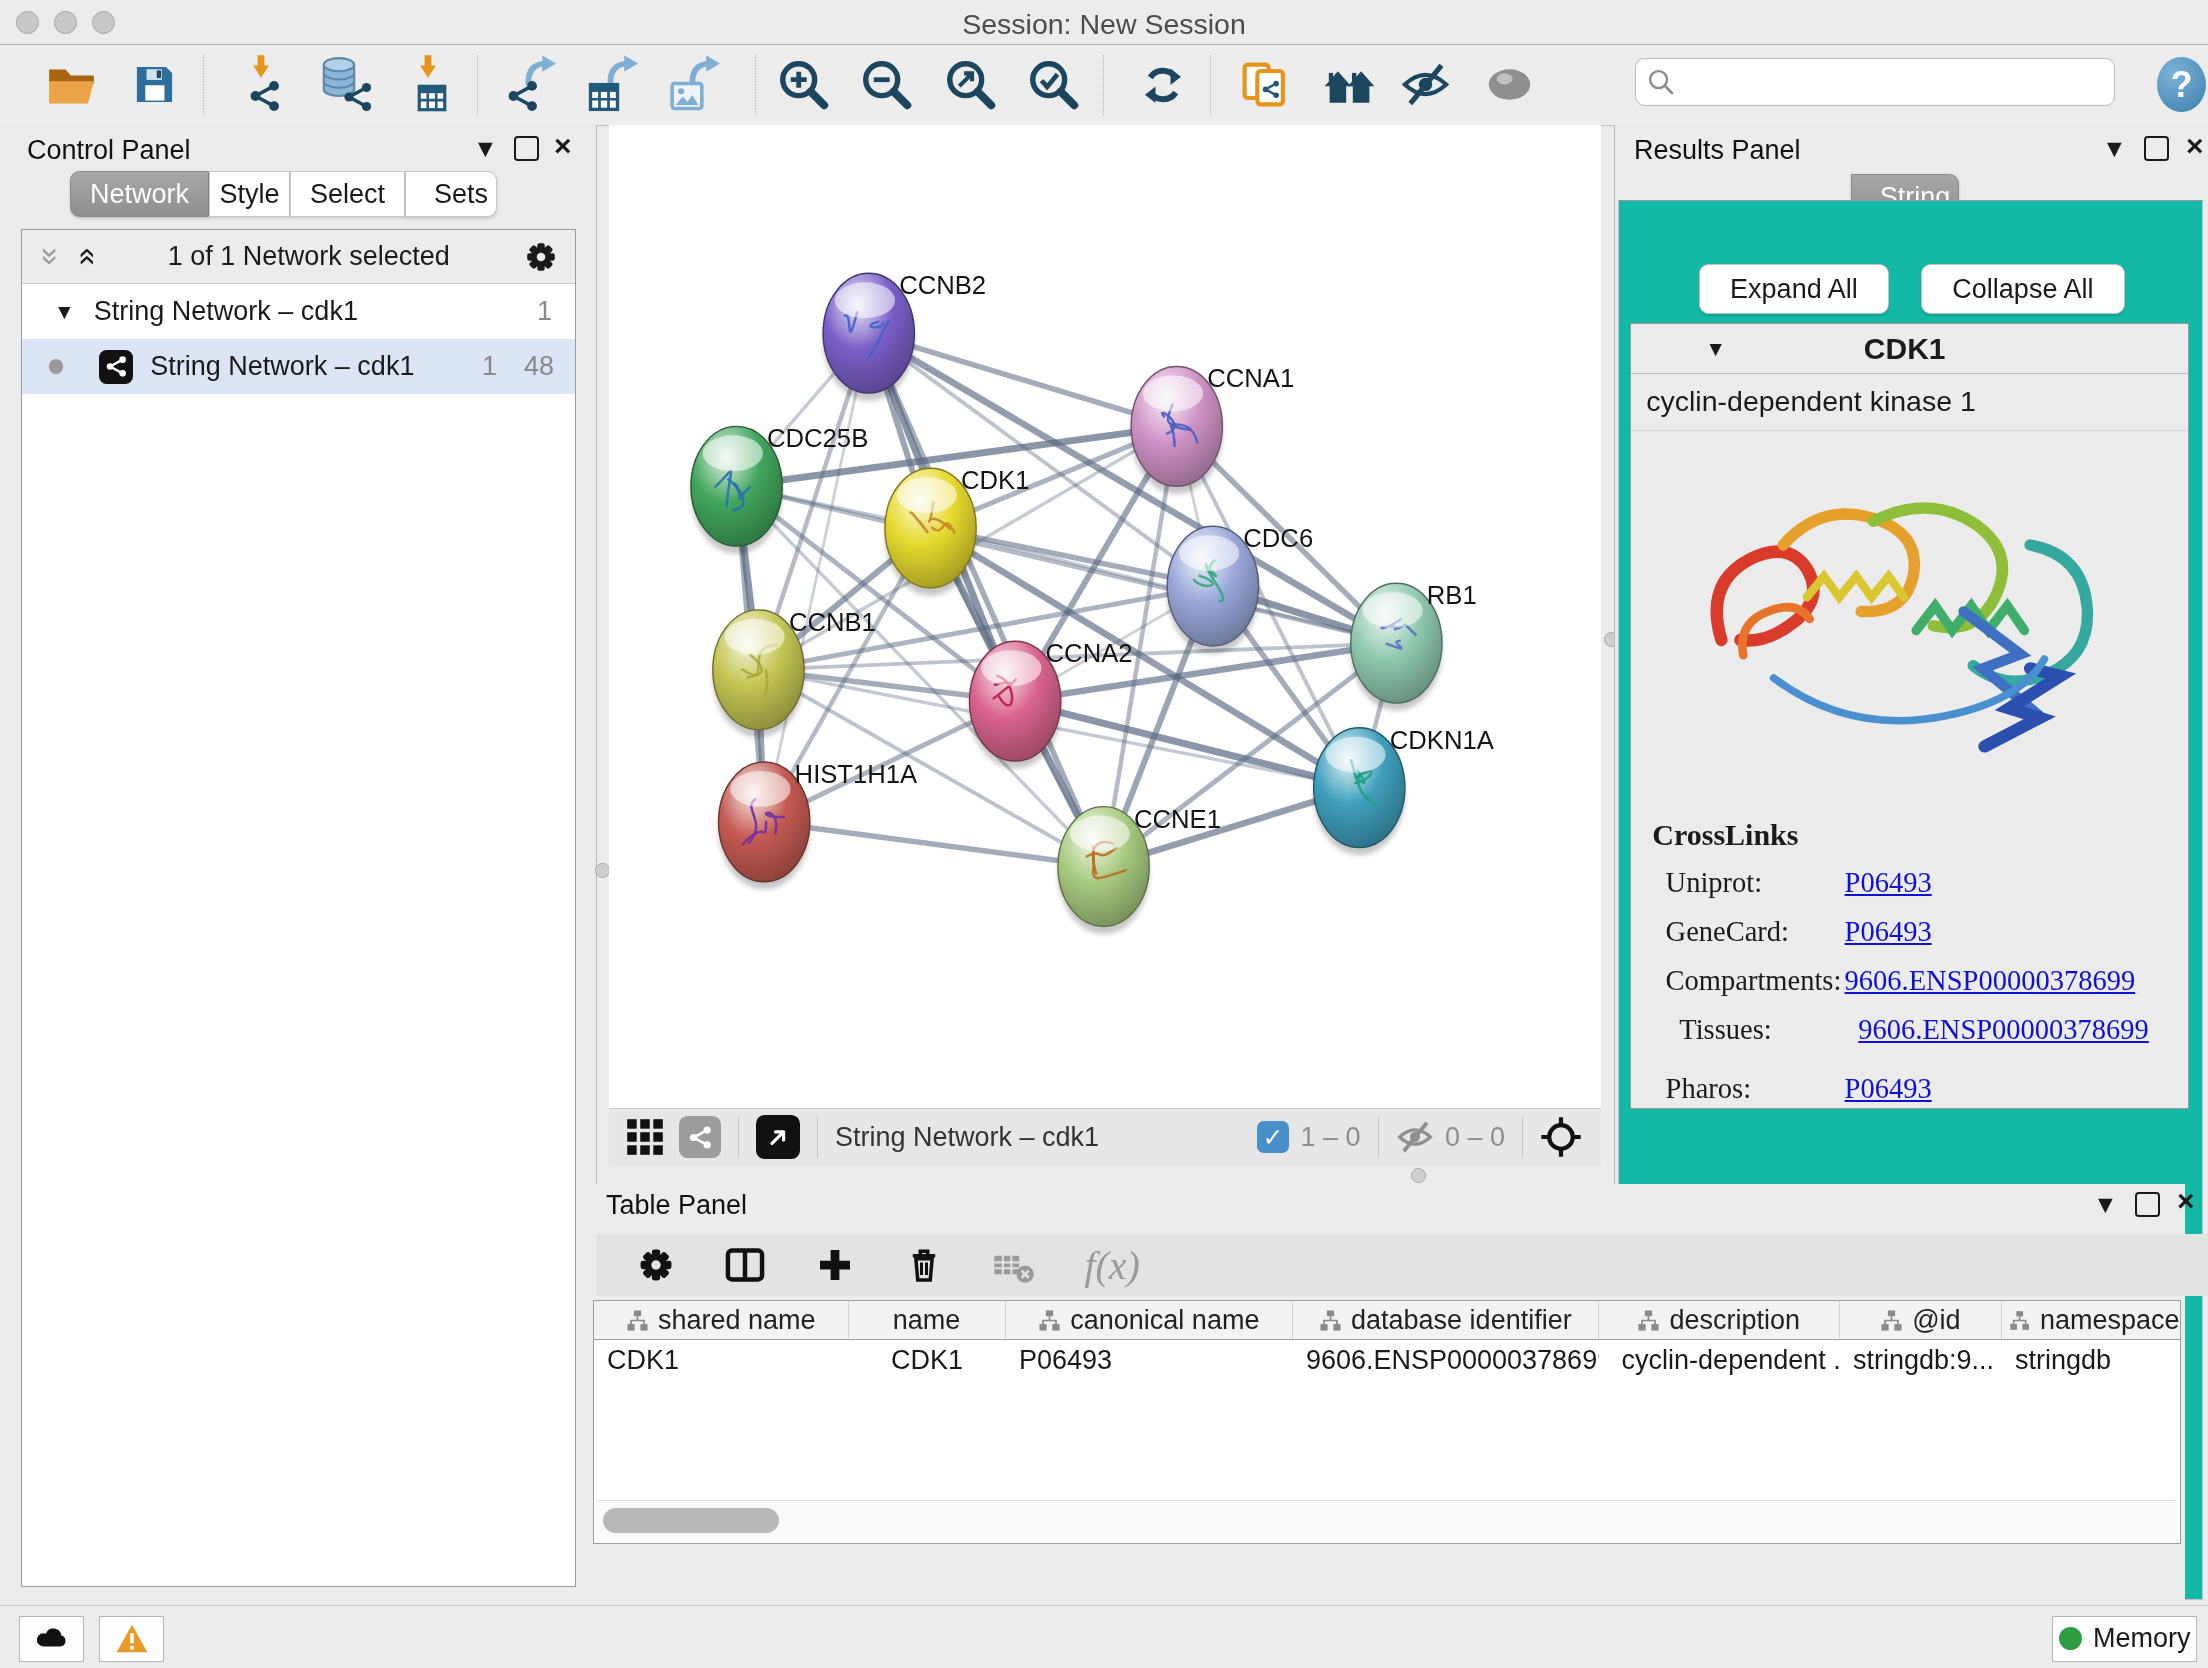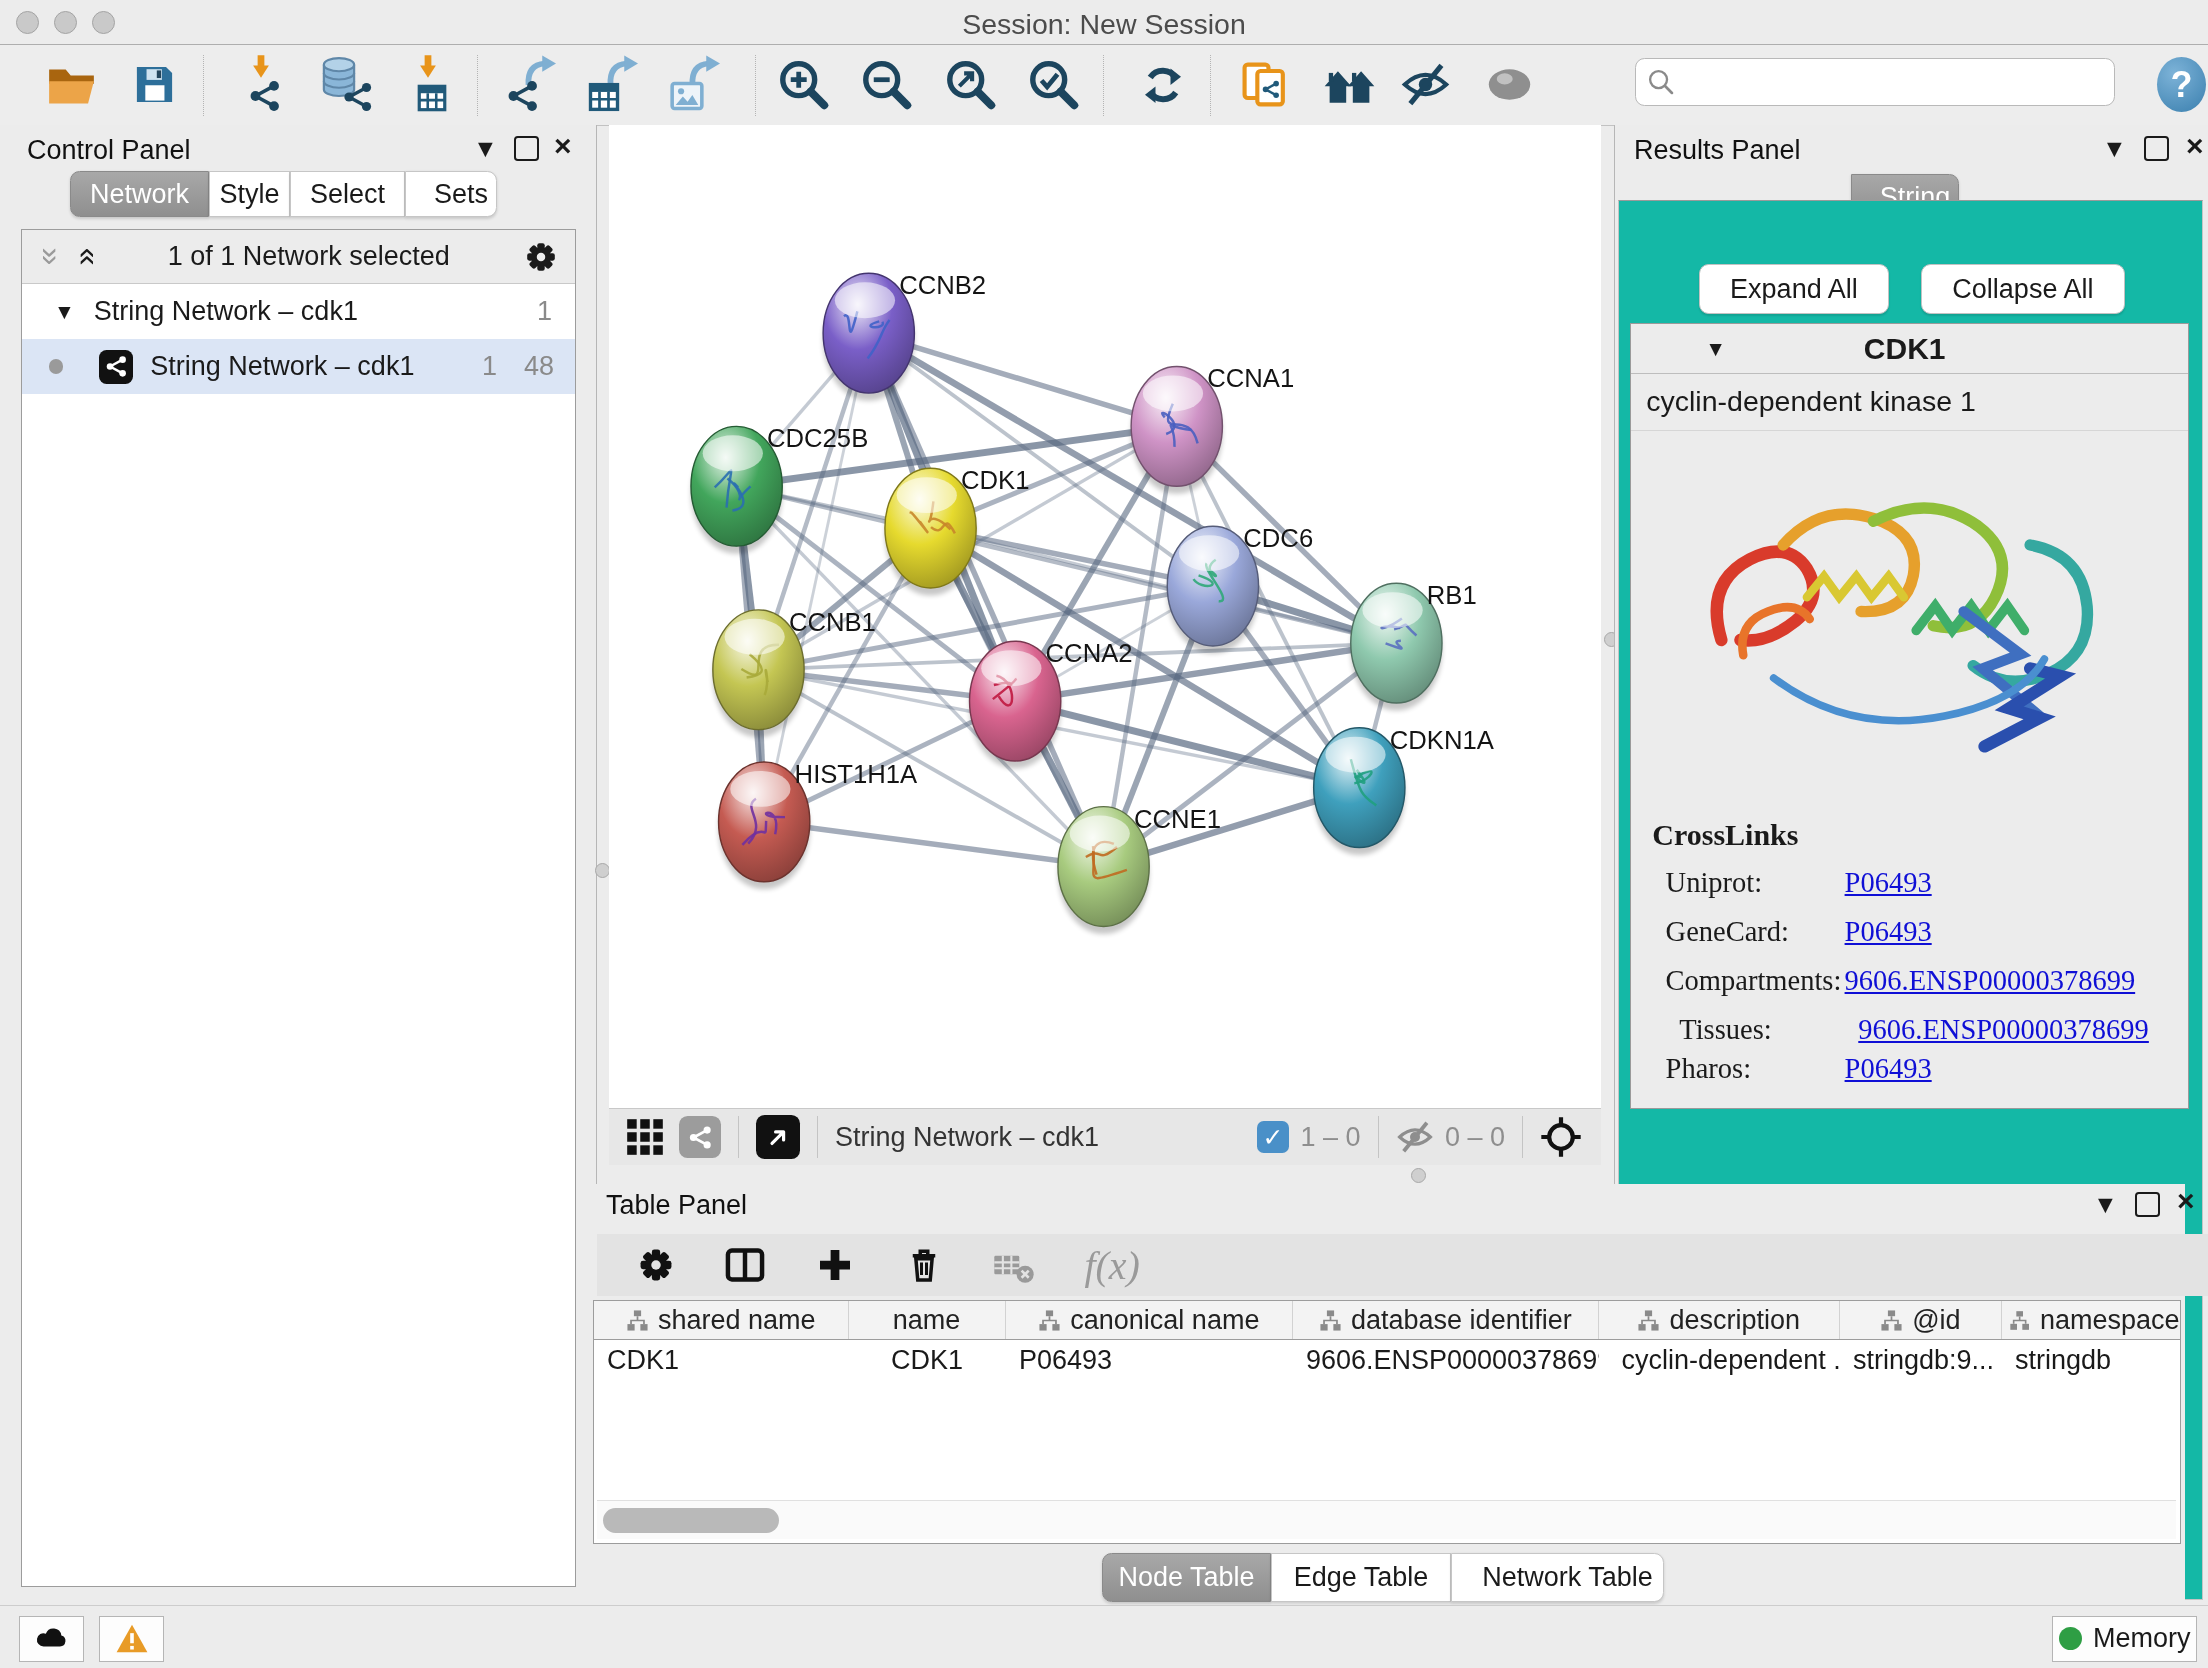--- a/index.html
+++ b/index.html
@@ -705,21 +705,21 @@
             <span class="linkv" style="font-size:28.5px">P06493</span>
           </div>
           <div style="display:flex;margin-top:17px">
             <span style="width:179px;font-size:28.5px;margin-left:13.3px">Compartments:</span>
             <span class="linkv" style="font-size:28.5px">9606.ENSP00000378699</span>
           </div>
           <div style="display:flex;margin-top:17px">
             <span style="width:179px;font-size:28.5px;margin-left:27px">Tissues:</span>
             <span class="linkv" style="font-size:28.5px">9606.ENSP00000378699</span>
           </div>
-          <div style="display:flex;margin-top:7px">
+          <div style="display:flex;margin-top:27px">
             <span style="width:179px;font-size:28.5px;margin-left:13.3px">Pharos:</span>
             <span class="linkv" style="font-size:28.5px">P06493</span>
           </div>
         </div>
       </div>
     </div>
   </div>
 
   <div class="abs" style="left:585px;top:1184px;width:1600px;height:421px;background:#ececec">
     <div class="abs pheader" style="left:21px;top:5.7px">Table Panel</div>
@@ -795,31 +795,20 @@
         <div class="td" style="width:306px">9606.ENSP00000378699</div>
         <div class="td" style="width:241px;padding-left:23px">cyclin-dependent ...</div>
         <div class="td" style="width:162px">stringdb:9...</div>
         <div class="td" style="flex:1">stringdb</div>
       </div>
       <div class="hscroll">
           <div class="hthumb"></div>
         </div>
     </div>
 
-    <div class="abs tabgrp" style="left:517px;top:369px">
-      <div class="ptab first active" style="width:169px;height:49px">
-          <span>Node Table</span>
-        </div>
-      <div class="ptab" style="width:180px;height:49px">
-          <span>Edge Table</span>
-        </div>
-      <div class="ptab last" style="width:213px;height:49px">
-          <span>Network Table</span>
-        </div>
-    </div>
   </div>
 
   <div class="abs statusbar">
     <div class="abs stbtn" style="left:19px;top:9.5px;width:63px;height:44px">
         <svg class="ic" width="34" height="34" viewBox="0 0 32 32" color="#111">
           <use href="#sym-cloud"></use>
         </svg>
       </div>
     <div class="abs stbtn" style="left:99px;top:9.5px;width:63px;height:44px">
         <svg class="ic" width="34" height="34" viewBox="0 0 32 32">

